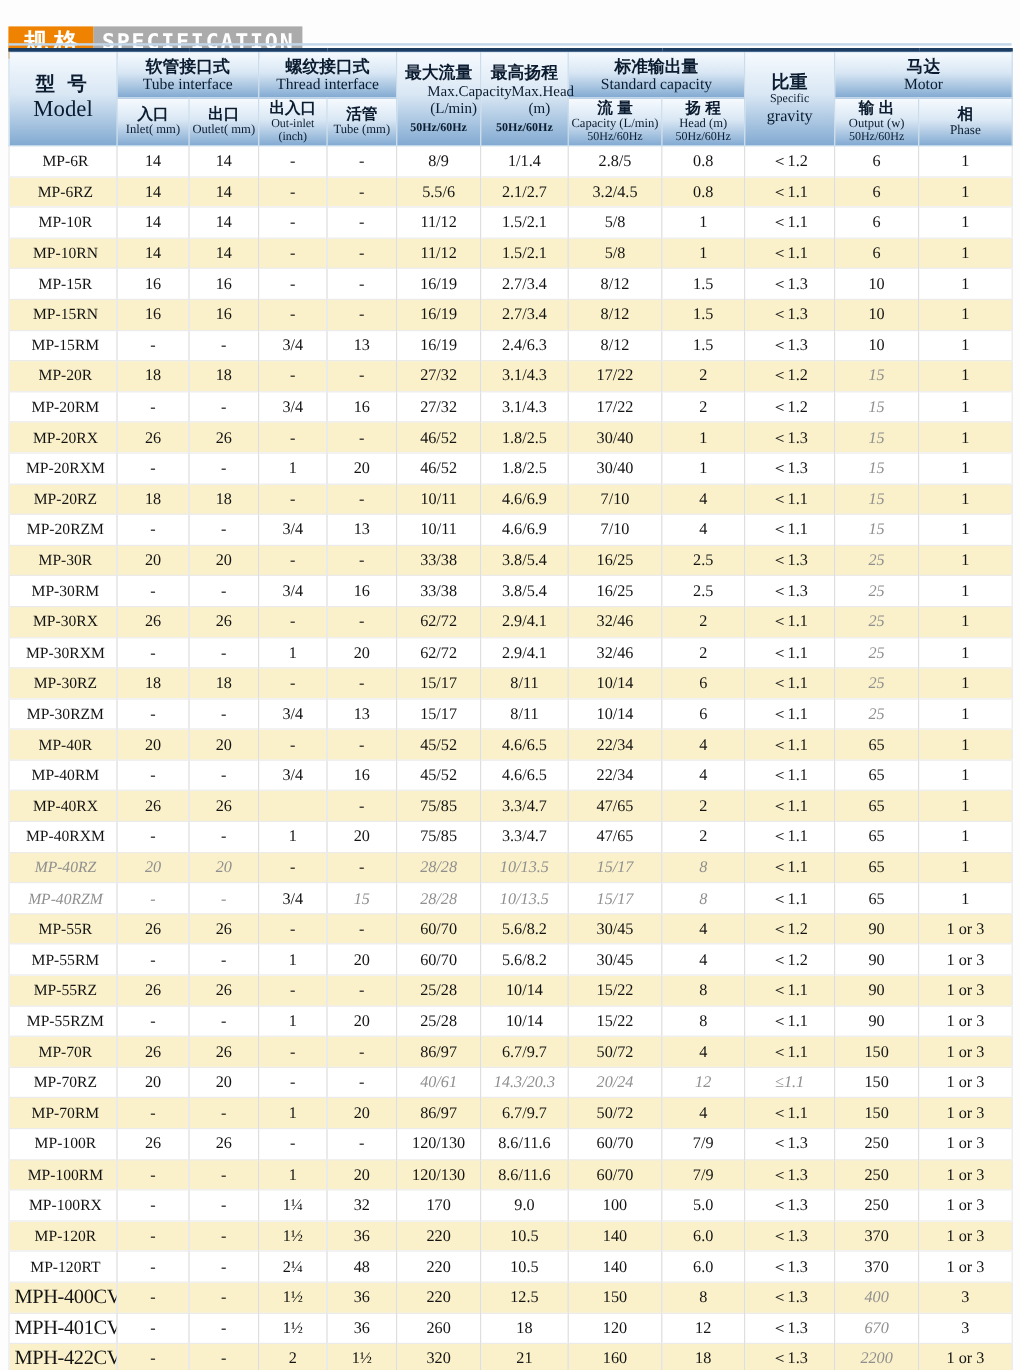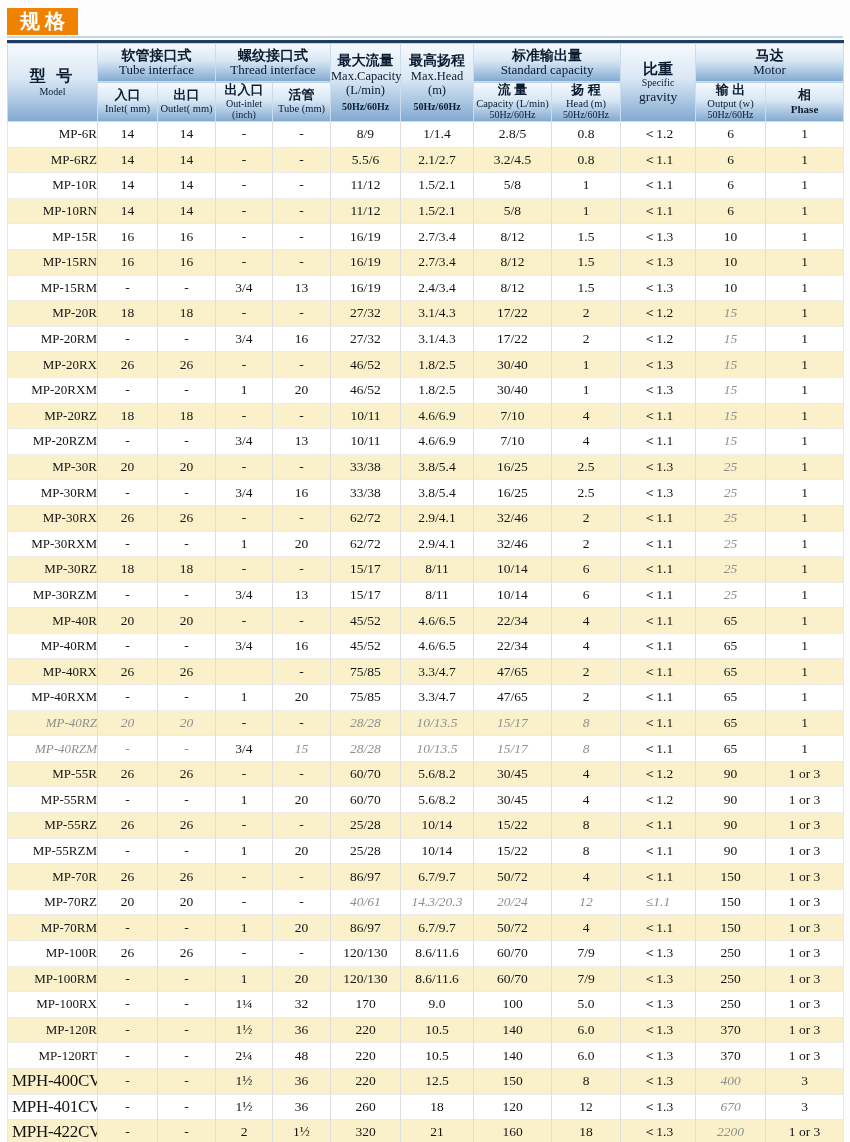--- a/index.html
+++ b/index.html
@@ -2,21 +2,21 @@
 <html><head>
 <meta charset="utf-8">
 <style>
   html,body{margin:0;padding:0;}
   body{
     width:850px;height:1142px;background:#fdfdfd;position:relative;
     font-family:"Liberation Serif", serif;color:#141414;
     -webkit-font-smoothing:antialiased;
   }
   
-  .titlebar{position:absolute;left:7px;top:8px;display:flex;height:27px;}
+  .titlebar{position:absolute;left:7px;top:22px;display:flex;height:27px;}
   .title-zh{
     background:var(--orange,#EF8200);color:#fff;display:flex;align-items:center;
     font-family:"Liberation Sans",sans-serif;font-weight:bold;font-size:20px;
     letter-spacing:5px;padding:0 8px 0 13px;
   }
   .title-en{
     background:var(--titlegray,#ABABAB);color:#fff;display:flex;align-items:center;
     font-family:"DejaVu Sans Mono",monospace;font-weight:bold;font-size:18px;
     letter-spacing:1.5px;padding:0 7px;
   }
@@ -35,40 +35,41 @@
     border:1px solid #CBDCEC;color:#0B1C30;font-weight:normal;padding:0;
     vertical-align:middle;text-align:center;
   }
   thead tr.r1 th{height:38px;}
   thead tr.r2 th{height:39px;margin-left:42px;}
   .h-zh{font-family:"Liberation Sans",sans-serif;font-weight:bold;font-size:14px;line-height:1.15;}
   .h-zh.big{font-size:16px;letter-spacing:3px;}
   .h-zh.sub{font-size:13px;}
   .h-en{font-family:"Liberation Serif",serif;font-size:13px;line-height:1.12;text-align:center;}
   .h-en.sm{font-size:10.5px;}
-  .h-en.md{font-size:12.5px;}
+  .h-en.md{font-size:12.5px;padding-left:25px;}
   .h-hz{font-family:"Liberation Serif",serif;font-weight:bold;font-size:10px;line-height:1;margin-top:5px;}
   .h-hz.tight{margin-top:1px;font-weight:normal;}
   
   tbody td{
     height:24.6px;padding:0;text-align:center;font-size:13.5px;color:#141414;
     border-right:1px solid #DEDEDE;border-top:1px solid #EBEBEB;
     background:#fff;overflow:hidden;white-space:nowrap;
   }
   tbody td:last-child{border-right:none;}
   tbody tr:nth-child(even) td{background:var(--cream,#FAF1CA);}
-  tbody td.model{text-align:right;padding-left:4px;font-size:13px;}
+  tbody td.model{text-align:center;padding-left:4px;font-size:13px;}
   tbody td.sm{font-size:17px;letter-spacing:-0.3px;}
   tbody td.g{color:#8F8F8F;font-style:italic;}
 </style>
 </head>
 <body style="--orange: #EF8200; --titlegray: #ABABAB; --cream: #FAF1CA;">
 
 <div class="titlebar">
   <div class="title-zh">规格</div>
+  <div class="title-en">SPECIFICATION</div>
 </div>
 
 <div class="table-wrap">
 <table>
   <colgroup>
     <col style="width:90px">
         <col style="width:60px">
         <col style="width:58px">
     <col style="width:57px">
         <col style="width:58px">
@@ -77,21 +78,21 @@
         <col style="width:78px">
         <col style="width:69px">
     <col style="width:75px">
         <col style="width:70px">
         <col style="width:78px">
   </colgroup>
   <thead>
     <tr class="r1">
       <th rowspan="2">
         <div class="h-zh big">型 号</div>
-        <div class="h-en" style="font-size:10px">Model</div>
+        <div class="h-en" style="font-size:19px">Model</div>
       </th>
       <th colspan="2">
         <div class="h-zh">软管接口式</div>
         <div class="h-en">Tube interface</div>
       </th>
       <th colspan="2">
         <div class="h-zh">螺纹接口式</div>
         <div class="h-en">Thread interface</div>
       </th>
       <th rowspan="2">
@@ -148,21 +149,21 @@
         <div class="h-en sm">Head (m)</div>
         <div class="h-hz tight">50Hz/60Hz</div>
       </th>
       <th>
         <div class="h-zh sub">输 出</div>
         <div class="h-en sm">Output (w)</div>
         <div class="h-hz tight">50Hz/60Hz</div>
       </th>
       <th>
         <div class="h-zh sub">相</div>
-        <div class="h-en" style="font-size:11px;font-weight:bold">Phase</div>
+        <div class="h-en" style="font-size:11px;font-weight:normal">Phase</div>
       </th>
     </tr>
   </thead>
   <tbody>
         <tr>
           <td class="model">MP-6R</td>
           <td>14</td>
           <td>14</td>
           <td>-</td>
           <td>-</td>
@@ -244,21 +245,21 @@
           <td>10</td>
           <td>1</td>
         </tr>
         <tr>
           <td class="model">MP-15RM</td>
           <td>-</td>
           <td>-</td>
           <td>3/4</td>
           <td>13</td>
           <td>16/19</td>
-          <td>2.4/3.4</td>
+          <td>2.4/6.3</td>
           <td>8/12</td>
           <td>1.5</td>
           <td>＜1.3</td>
           <td>10</td>
           <td>1</td>
         </tr>
         <tr>
           <td class="model">MP-20R</td>
           <td>18</td>
           <td>18</td>

